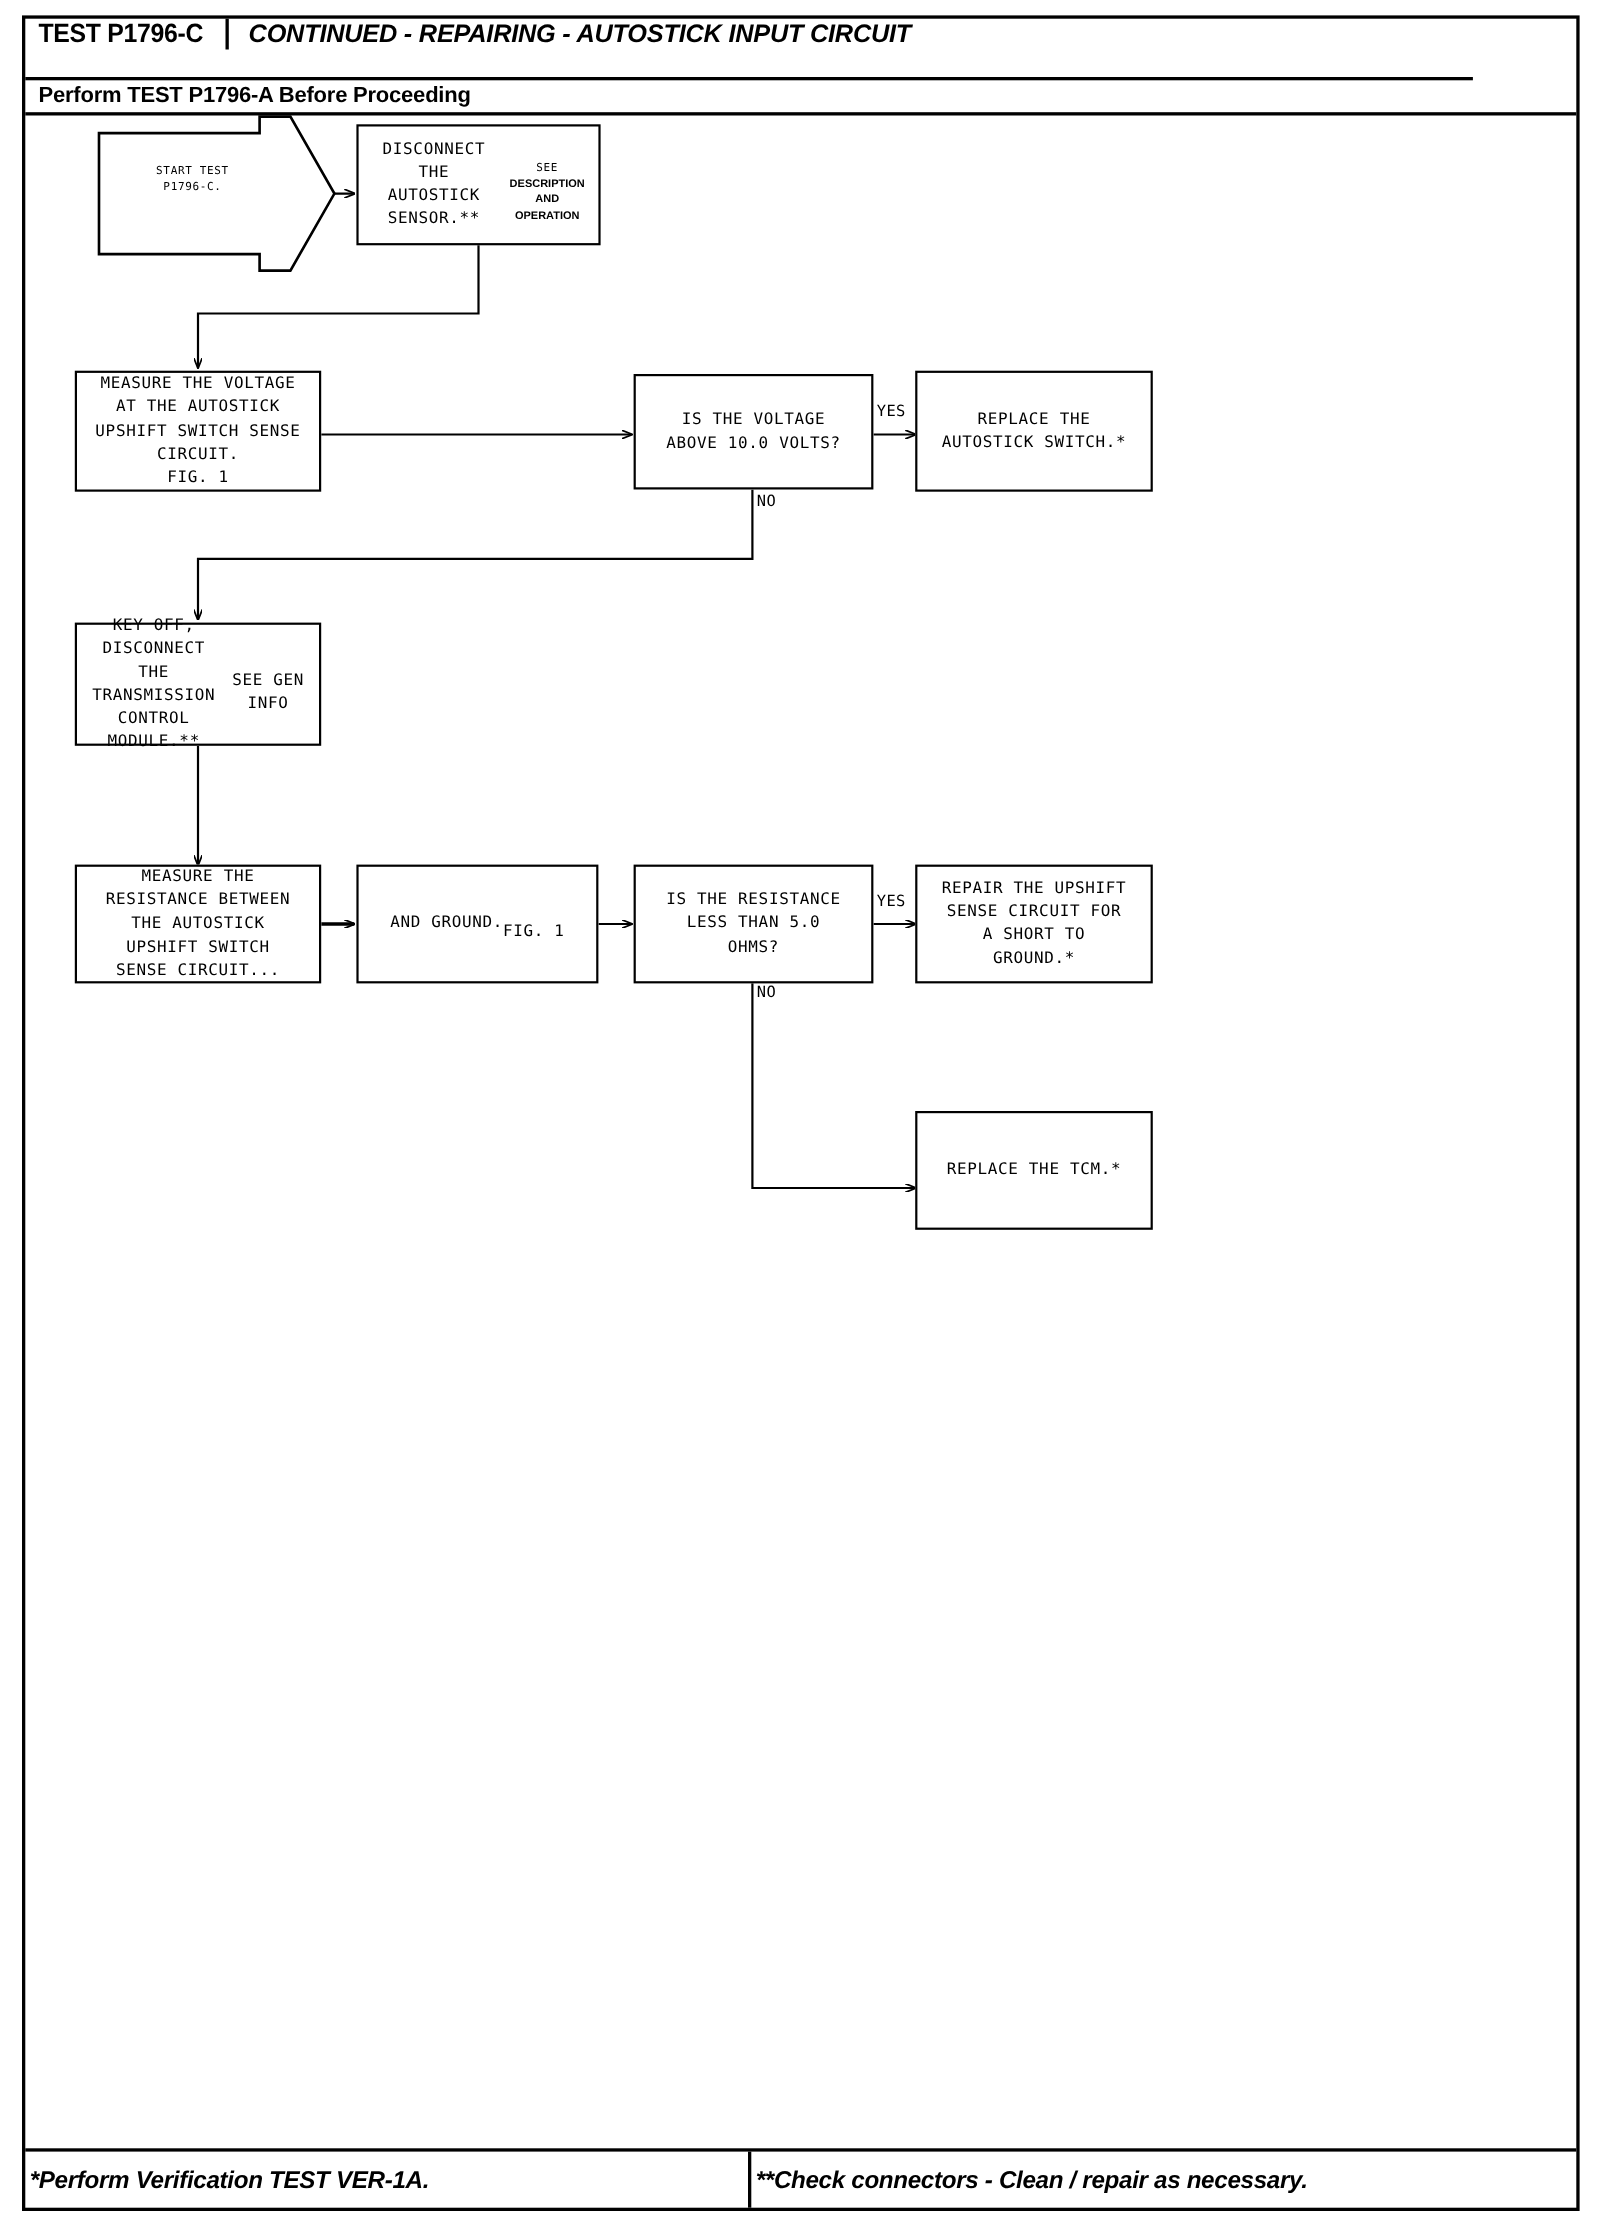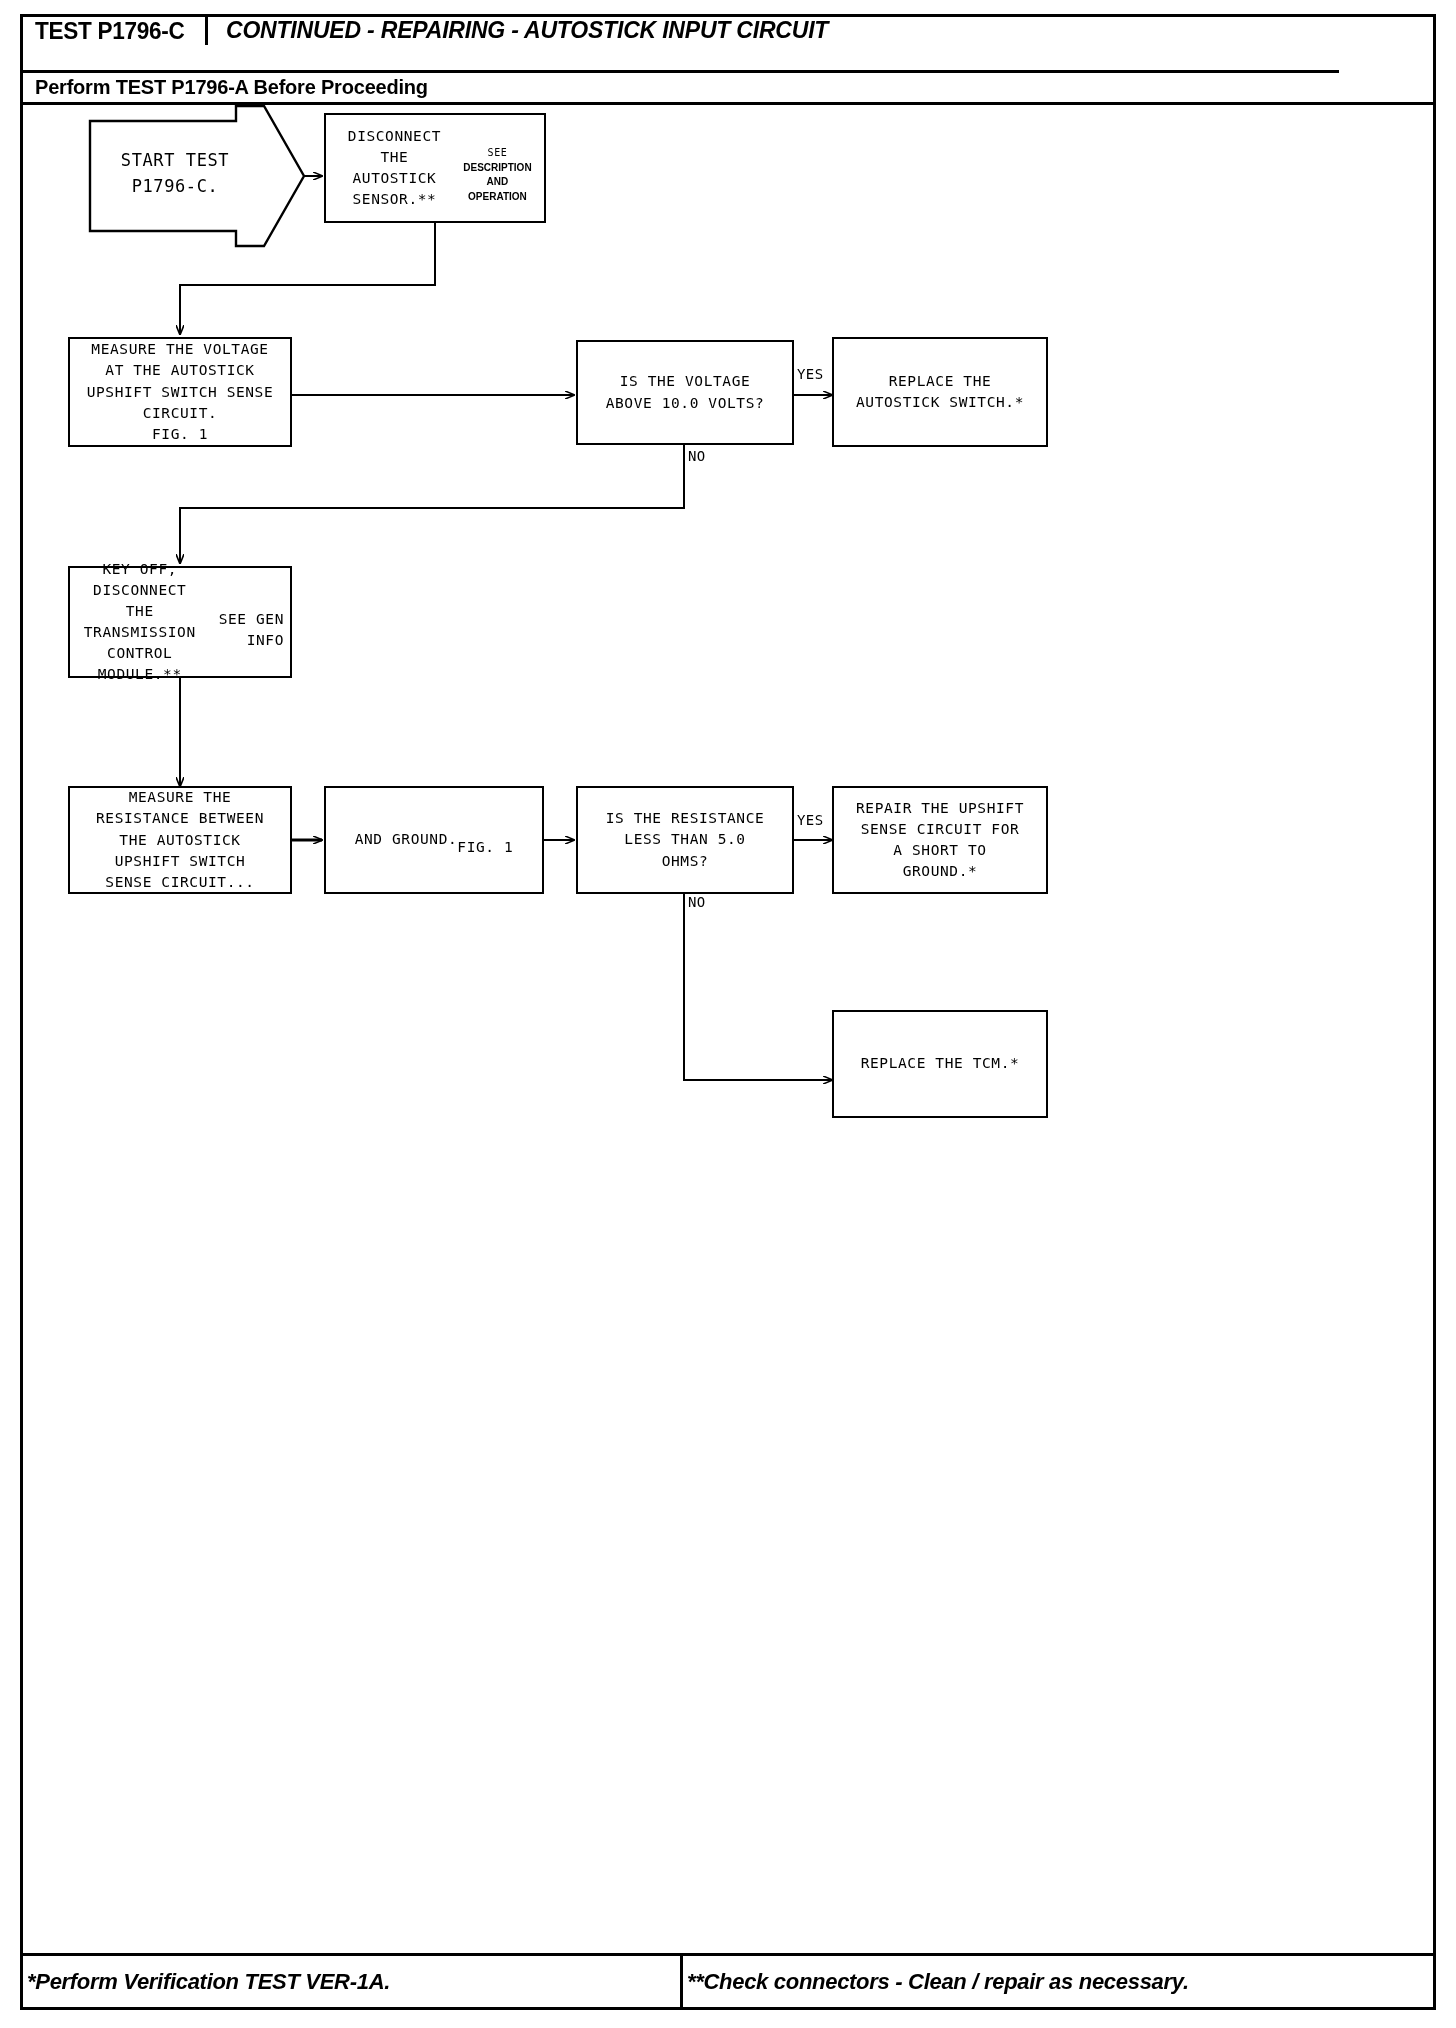--- a/index.html
+++ b/index.html
@@ -150,39 +150,38 @@
   .node .line2 {
     margin-top: 14px;
     font-family: "Liberation Sans", sans-serif;
     font-weight: bold;
     font-size: 10px;
     letter-spacing: 0;
   }
   .node .mono-sub {
     margin-top: 16px;
     letter-spacing: 0.6px;
-    text-align: right;
   }
 
   
   .start-arrow {
     position: absolute;
     left: 88px;
     top: 104px;
     width: 218px;
     height: 144px;
   }
   .start-arrow .label {
     position: absolute;
     left: 12px;
     top: 44px;
     width: 150px;
     text-align: center;
     font-family: "DejaVu Sans Mono", monospace;
-    font-size: 17px;
+    font-size: 10px;
     line-height: 1.5;
     letter-spacing: 0.6px;
     white-space: pre-line;
   }
 
   
   .edge-label {
     position: absolute;
     font-family: "DejaVu Sans Mono", monospace;
     font-size: 14px;

